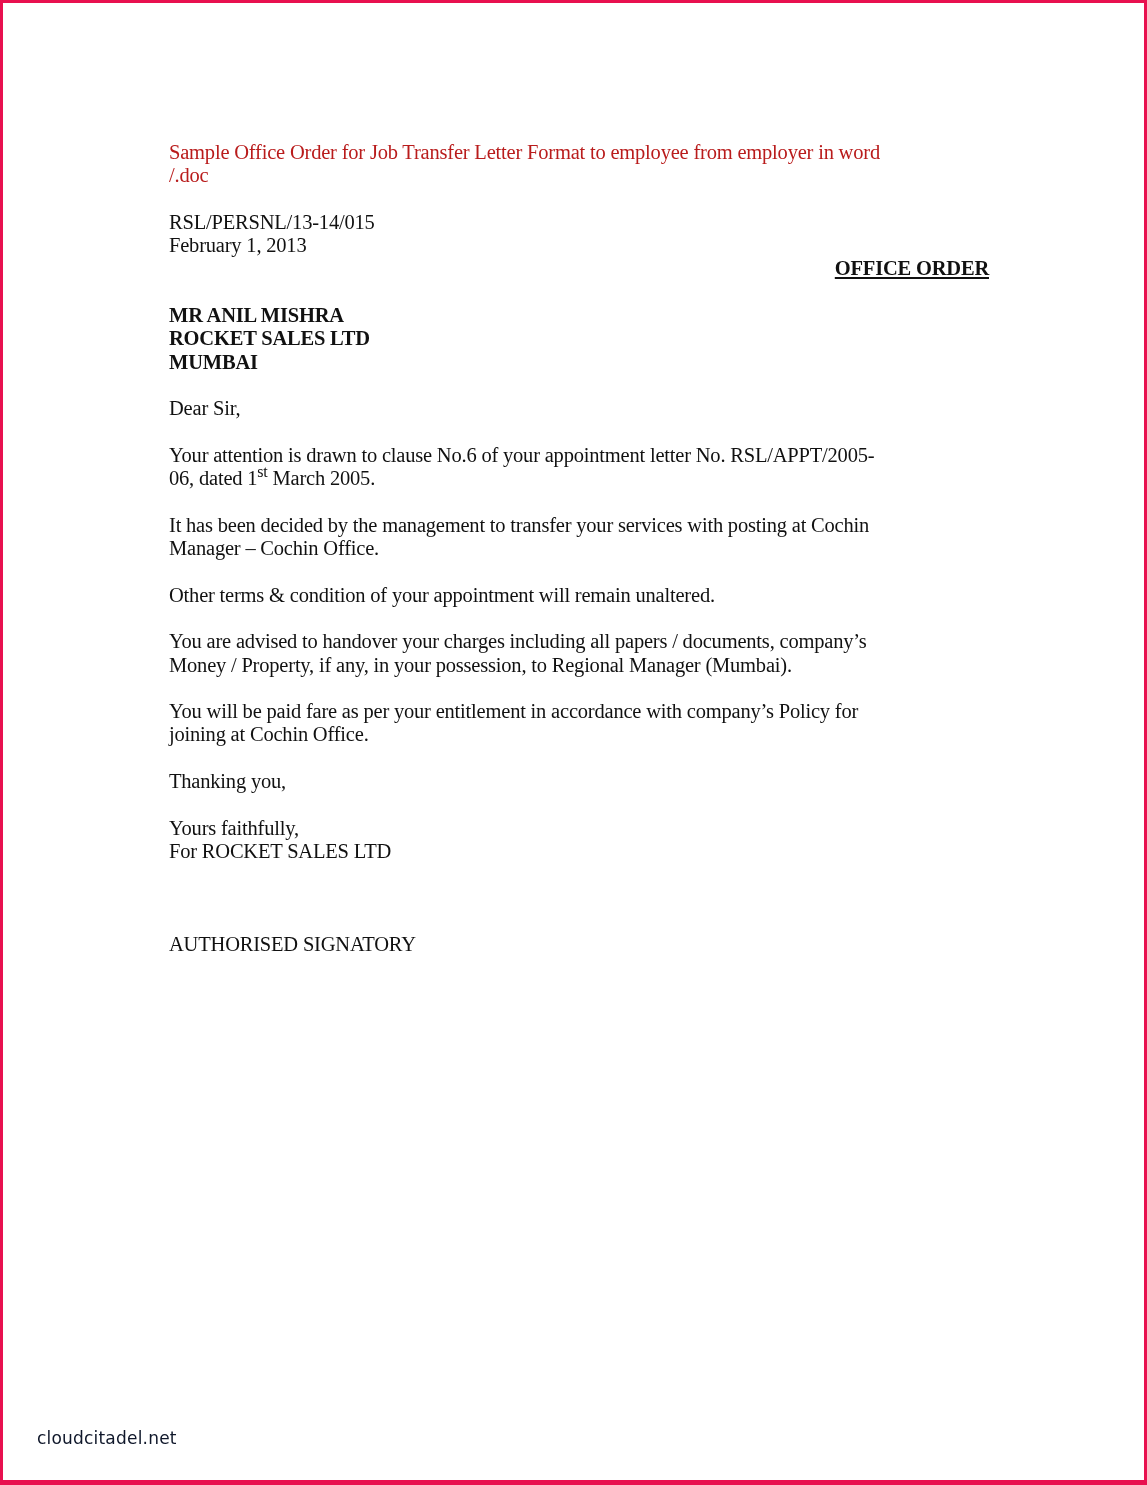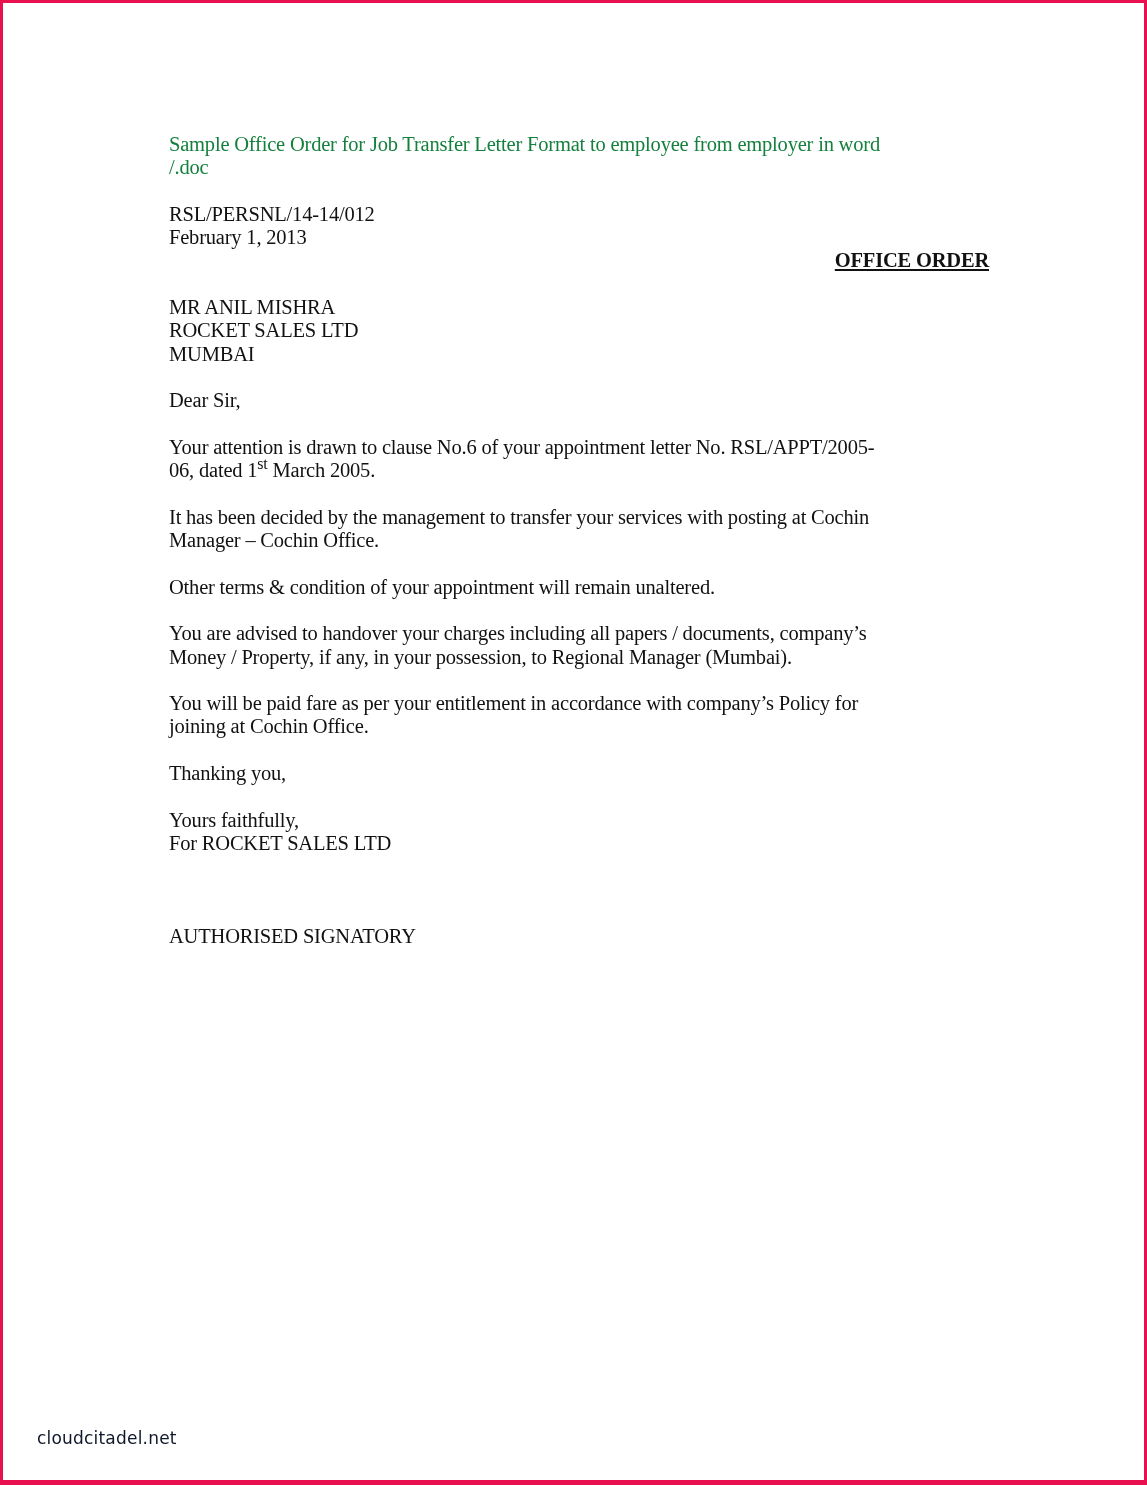--- a/index.html
+++ b/index.html
@@ -10,46 +10,46 @@
     .frame {
       position: absolute; left: 0; top: 0; width: 1147px; height: 1485px;
       box-sizing: border-box; border: 3px solid #e8104f; border-bottom-width: 5px; border-right-width: 3px;
     }
     .doc {
       position: absolute; left: 169px; top: 133px; width: 820px;
       font-family: "Liberation Serif", "DejaVu Serif", serif;
       font-size: 20.5px; line-height: 23.3px; color: #111111;
       letter-spacing: -0.2px;
     }
-    .title { color: #15803d; margin-top: 0; }
+    .title { color: #b91c1c; margin-top: 8px; }
     .gap { height: 23.3px; }
     .center-head {
       text-align: right; font-weight: bold; text-decoration: underline;
       padding-left: 0px; margin-left: -10px;
     }
-    .bold { font-weight: normal; }
+    .bold { font-weight: bold; }
     sup { font-size: 16px; line-height: 0; vertical-align: 8px; }
     .watermark {
       position: absolute; left: 37px; top: 1428px;
       font-family: "DejaVu Sans", sans-serif; font-size: 17px; color: #0f172a;
       letter-spacing: 0.2px;
     }
   </style>
 </head>
 <body>
 
 <div class="frame"></div>
 
 <div class="doc">
   <div class="title">
     <div>Sample Office Order for Job Transfer Letter Format to employee from employer in word</div>
     <div>/.doc</div>
   </div>
   <div class="gap"></div>
-  <div>RSL/PERSNL/14-14/012</div>
+  <div>RSL/PERSNL/13-14/015</div>
   <div>February 1, 2013</div>
   <div class="center-head">OFFICE ORDER</div>
   <div class="gap"></div>
   <div class="bold">MR ANIL MISHRA</div>
   <div class="bold">ROCKET SALES LTD</div>
   <div class="bold">MUMBAI</div>
   <div class="gap"></div>
   <div>Dear Sir,</div>
   <div class="gap"></div>
   <div>

